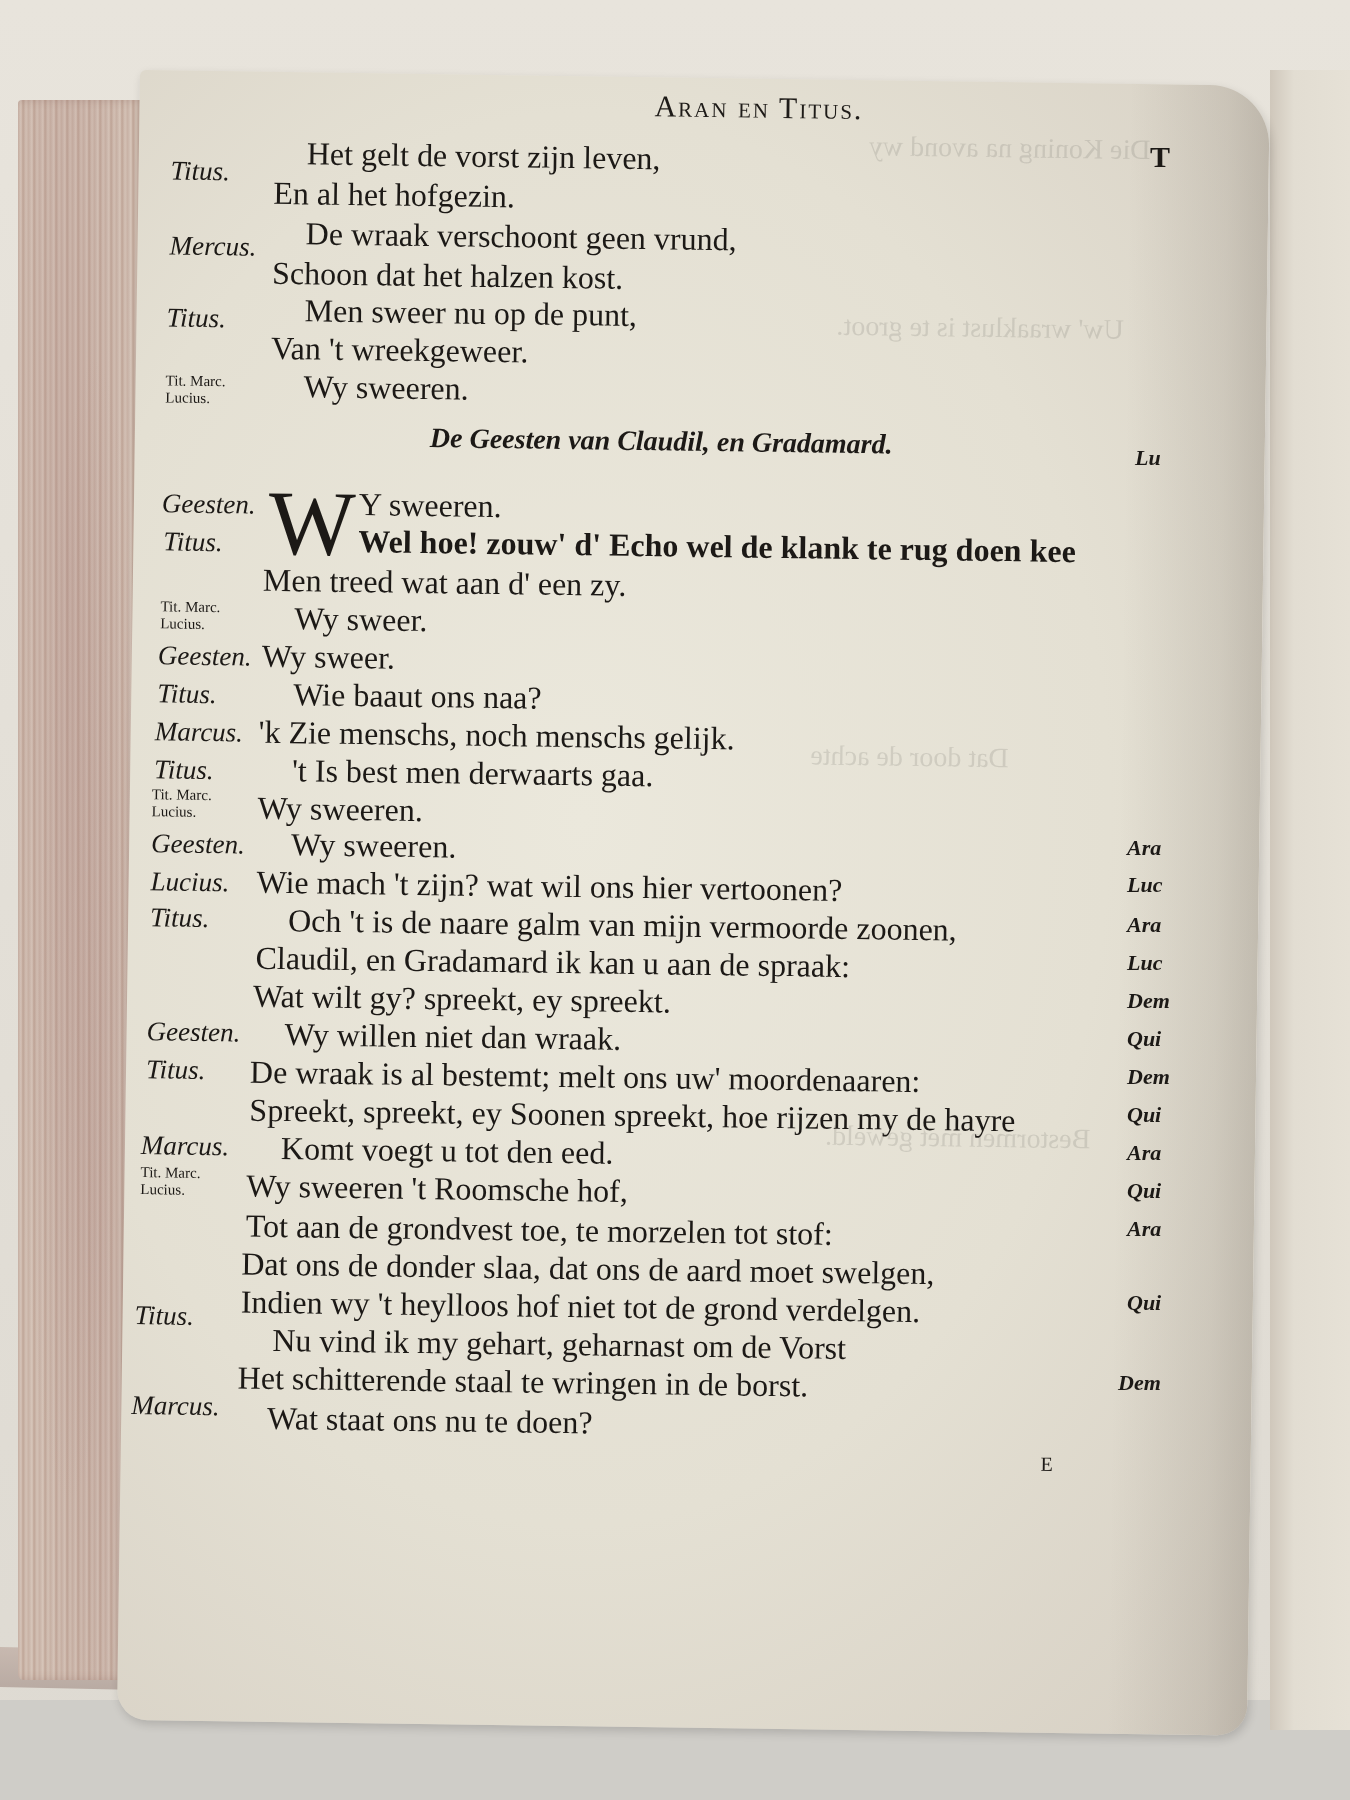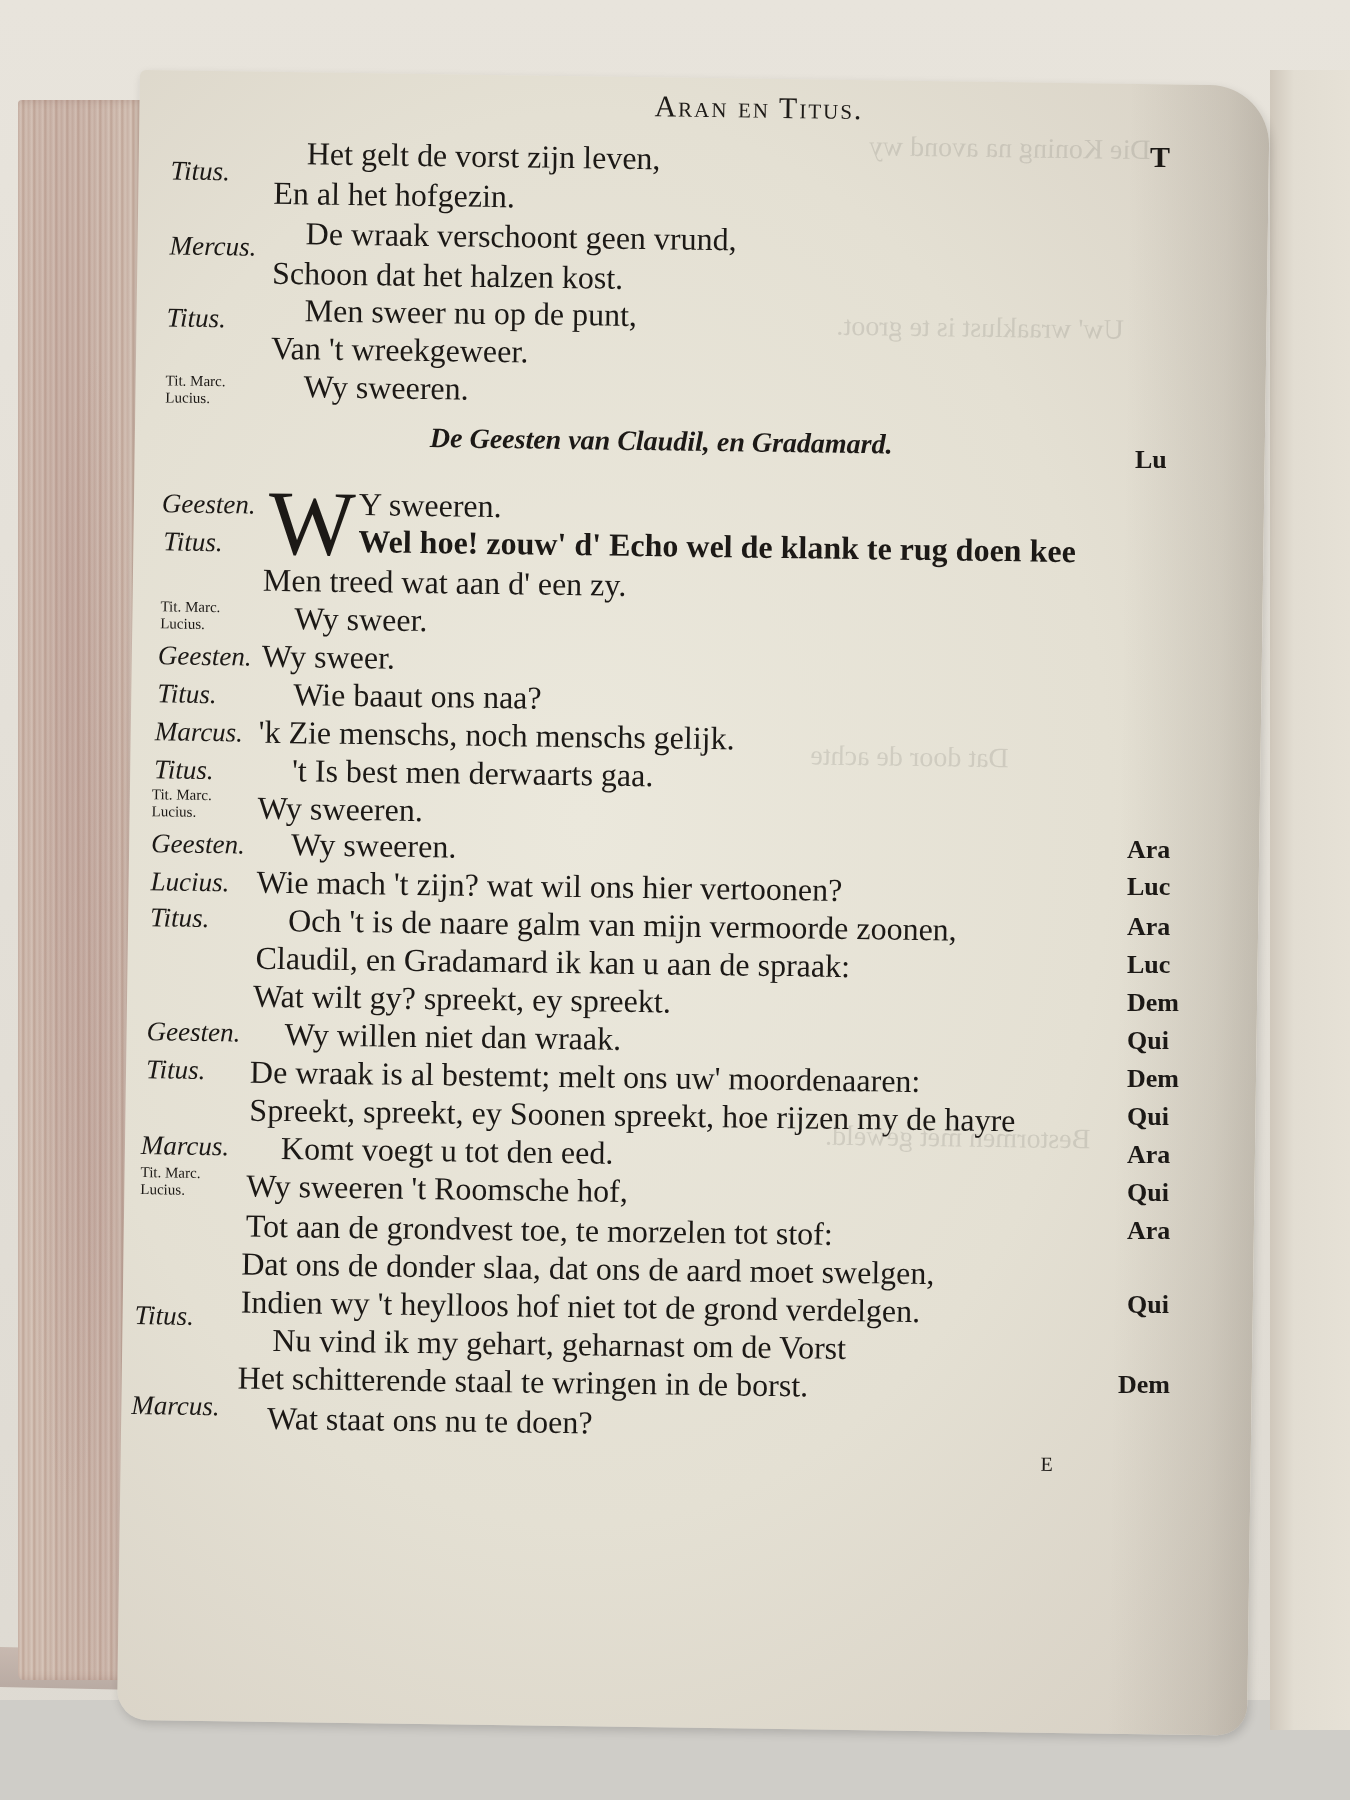--- a/index.html
+++ b/index.html
@@ -48,21 +48,21 @@
       position:absolute; left:515px; top:12px; font-size:30px; letter-spacing:2px; color:#1e1b18;
       font-variant: small-caps;
     }
     .bleed { position:absolute; color:rgba(90,85,78,0.16); font-size:28px; transform:scaleX(-1); white-space:nowrap; }
     .line { position:absolute; white-space:nowrap; color:#1c1916; font-size:32px; line-height:1; }
     .spk { position:absolute; white-space:nowrap; color:#1c1916; font-style:italic; font-size:27px; }
     .spk.small { font-style:normal; font-size:15px; line-height:17px; }
     .stage { position:absolute; white-space:nowrap; font-style:italic; font-weight:bold; font-size:28px; color:#1c1916; }
     .dropcap { position:absolute; font-size:92px; line-height:1; color:#1c1916; }
     .catch { position:absolute; font-size:20px; color:#1c1916; }
-    .np-spk { position:absolute; left:1127px; font-weight:bold; font-size:26px; color:#1c1916; white-space:nowrap; }
+    .np-spk { position:absolute; left:1127px; font-style:italic; font-weight:bold; font-size:22px; color:#1c1916; white-space:nowrap; }
   </style>
 </head>
 <body>
 
 <div class="table-surface"></div>
 <div class="bottom-surface"></div>
 <div class="page-base"></div>
 <div class="page-stack"></div>
 
 <div class="next-page">

